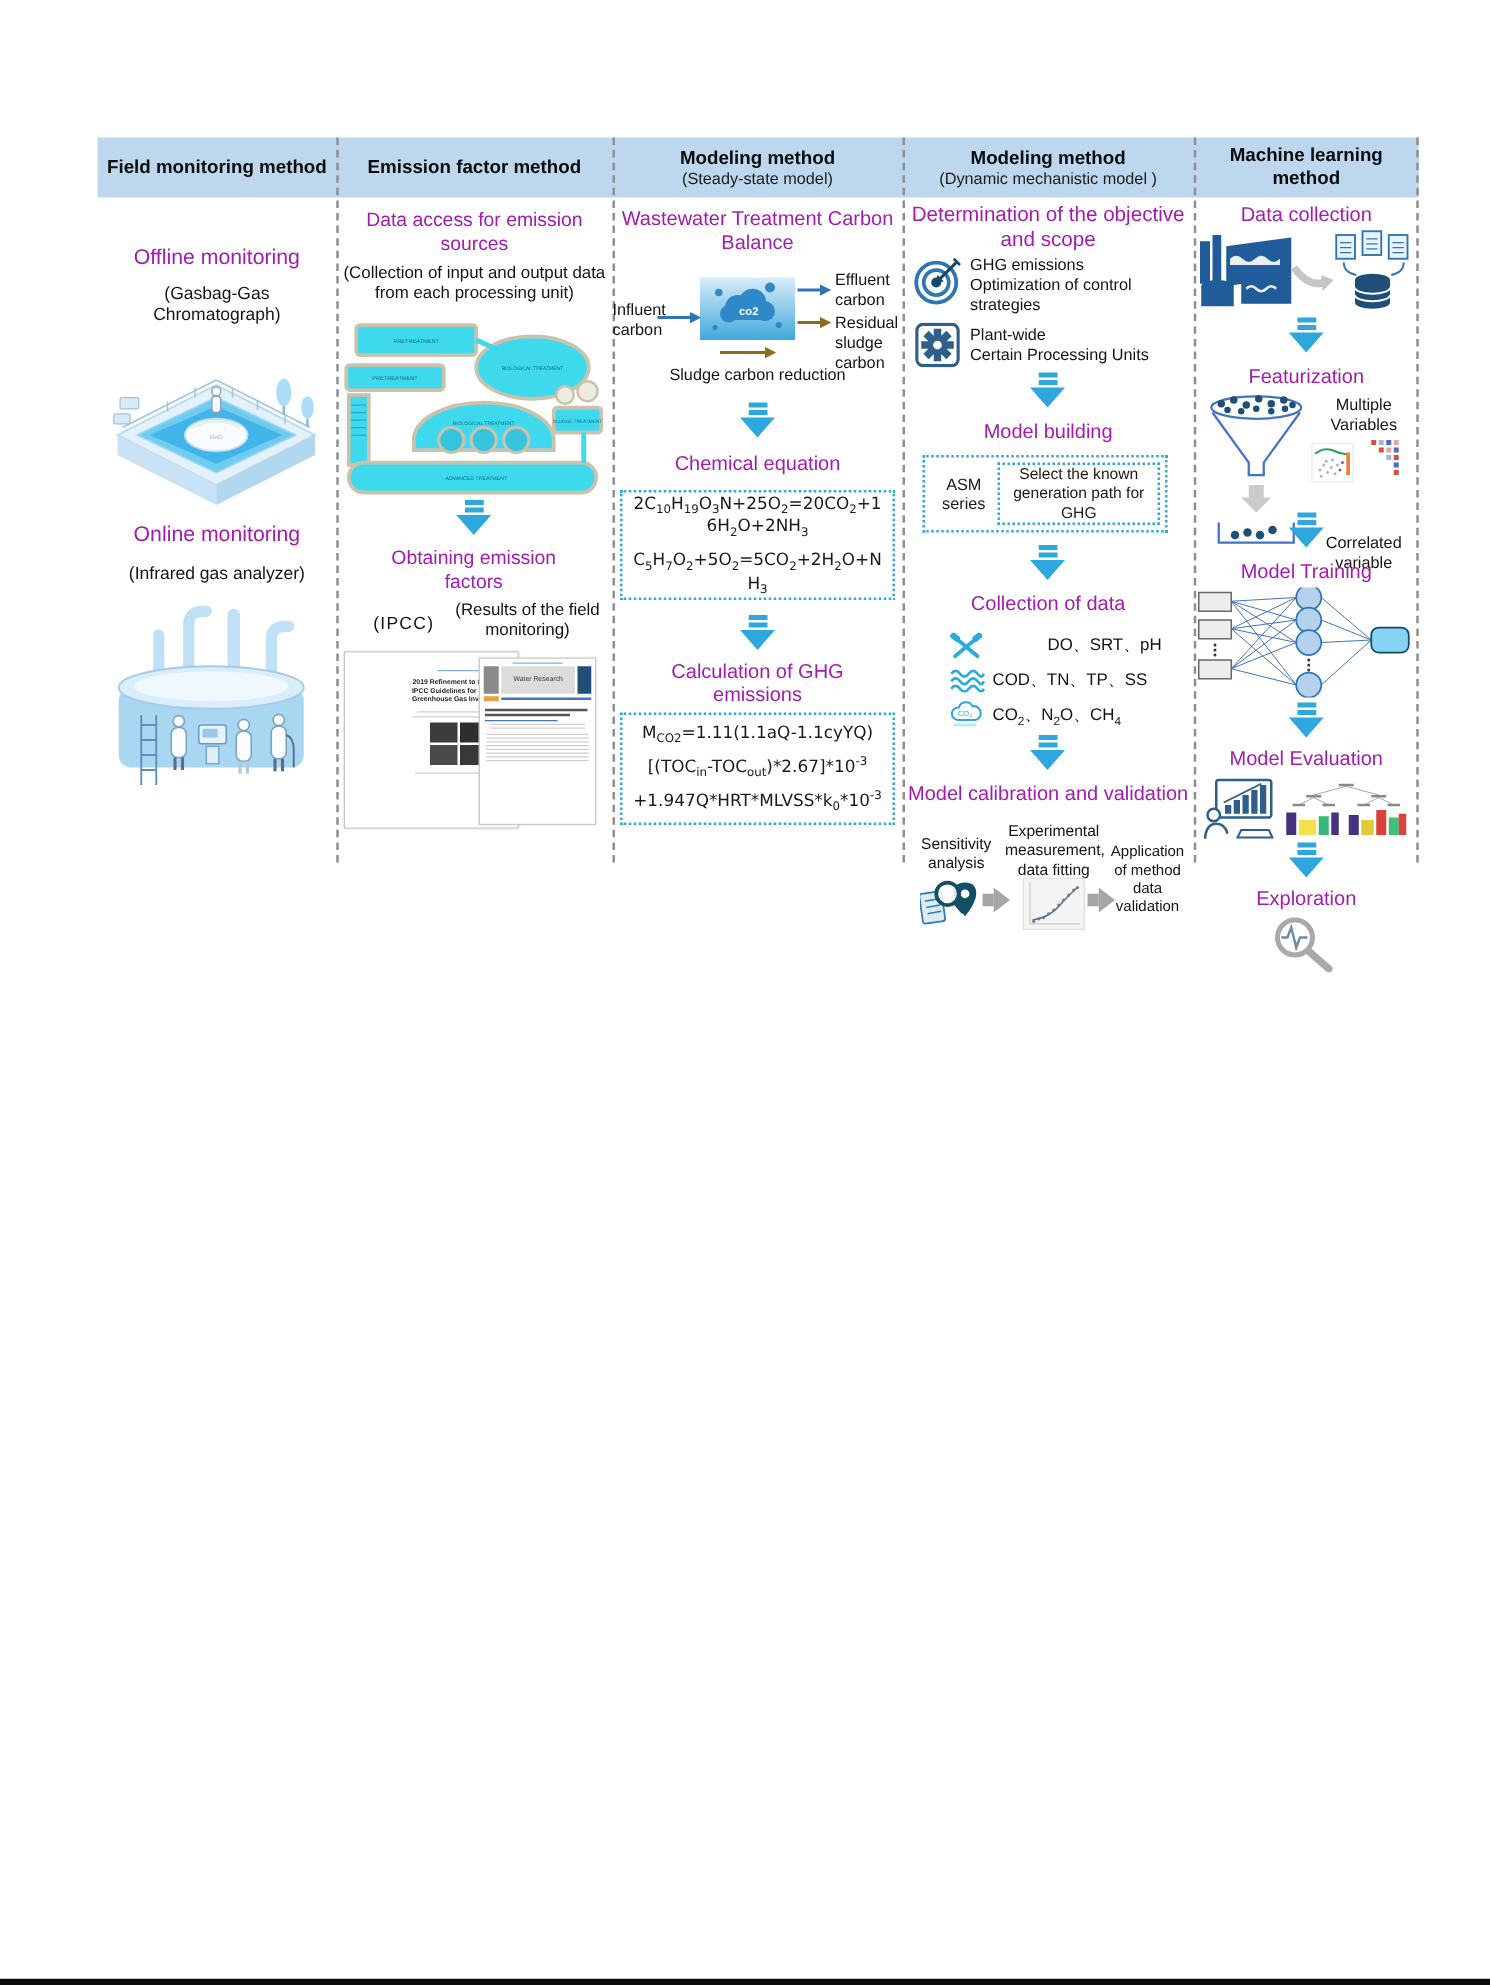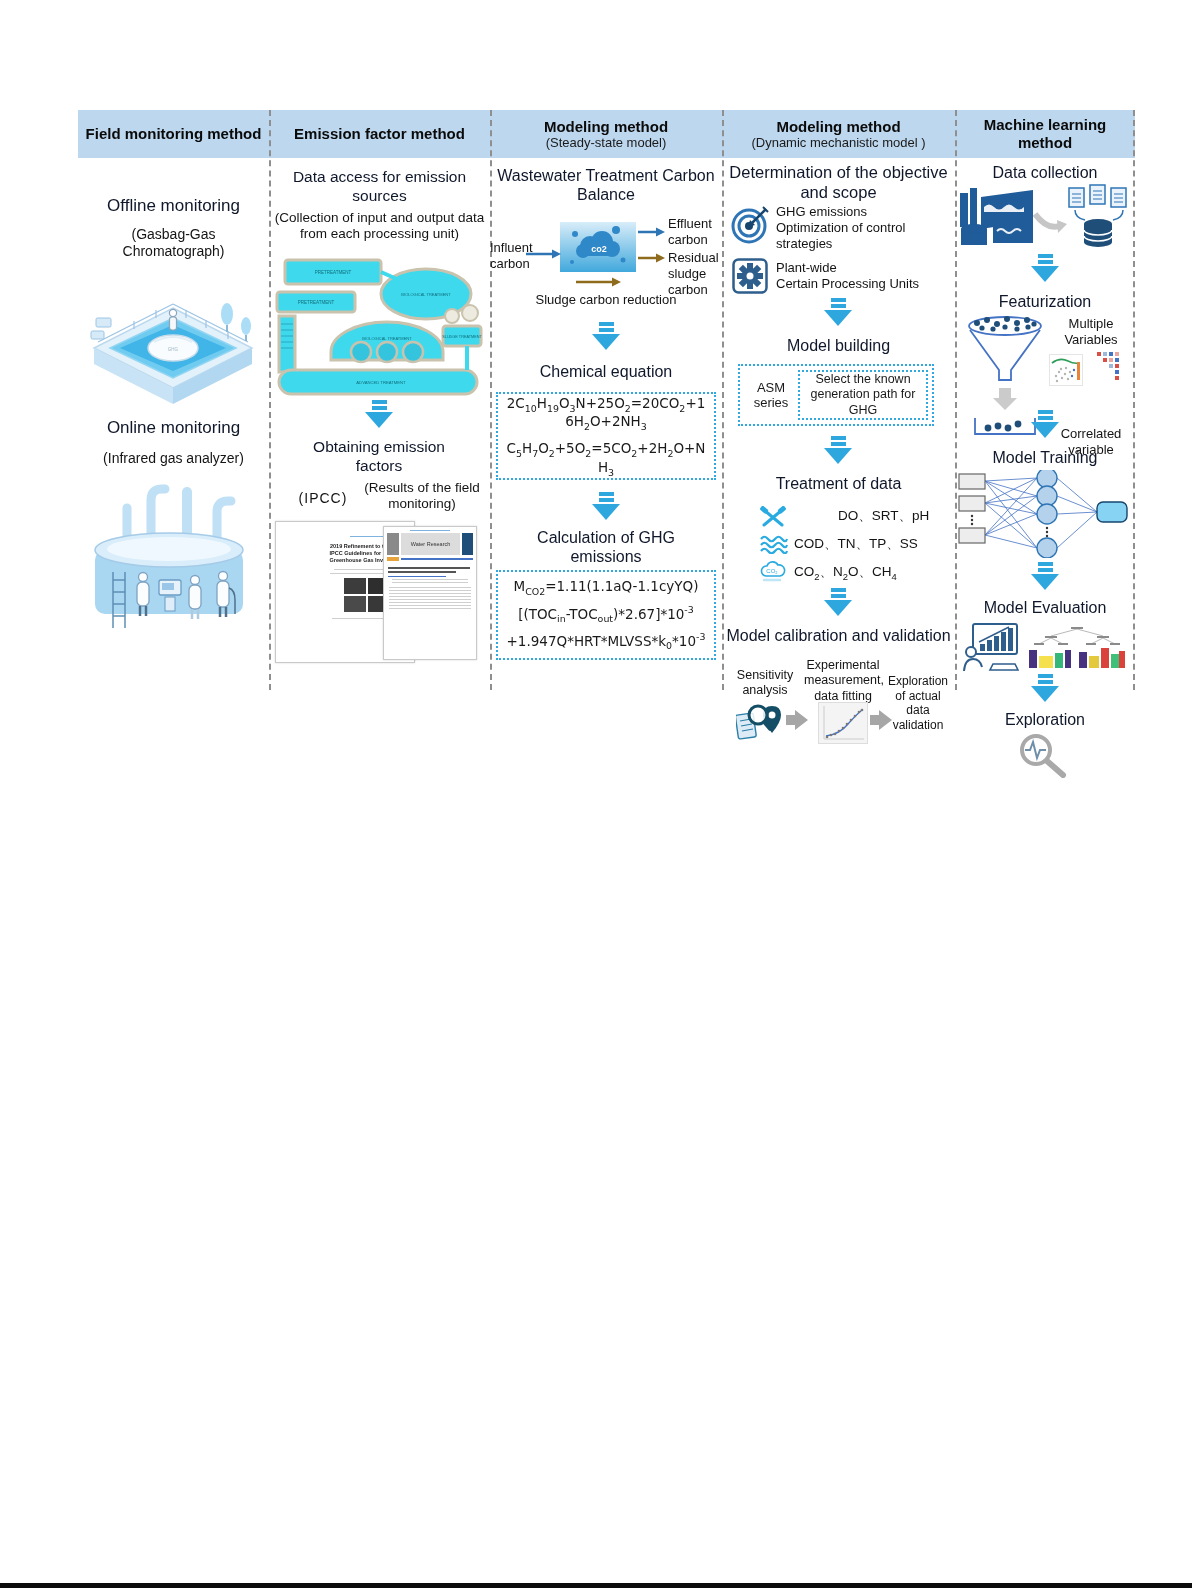--- a/index.html
+++ b/index.html
@@ -5,21 +5,21 @@
   html,body{margin:0;padding:0;background:#ffffff;}
   #page{position:relative;width:1192px;height:1588px;background:#ffffff;overflow:hidden;
         font-family:"Liberation Sans","DejaVu Sans",sans-serif;color:#1a1a1a;}
   #diagram{position:absolute;left:78px;top:110px;width:1057px;height:580px;}
   .header-band{position:absolute;left:0;top:0;width:1057px;height:48px;background:#BDD7EE;}
   .hcell{position:absolute;top:0;height:48px;display:flex;flex-direction:column;align-items:center;justify-content:center;text-align:center;}
   .hmain{font-weight:bold;font-size:15px;color:#0a0a0a;line-height:1.2;}
   .hsub{font-size:13px;color:#1a1a1a;line-height:1.15;}
   .vsep{position:absolute;top:0;height:580px;width:0;border-left:2px dashed #8f8f8f;}
   .col{position:absolute;top:48px;height:532px;}
-  .ntitle{position:absolute;color:#0f172a;text-align:center;font-size:16px;line-height:1.2;}
+  .ntitle{position:absolute;color:#a21caf;text-align:center;font-size:16px;line-height:1.2;}
   .btext{position:absolute;color:#141414;text-align:center;font-size:13.5px;line-height:1.22;}
   .fdarrow{position:absolute;display:flex;flex-direction:column;align-items:center;gap:2px;}
   .fb{width:15px;height:4px;background:#2EA7DF;}
   .ft{width:0;height:0;border-left:14px solid transparent;border-right:14px solid transparent;border-top:16px solid #2EA7DF;}
   .grarrow{position:absolute;display:flex;align-items:center;}
   .gs{width:9px;height:10px;background:#A6A6A6;}
   .gt{width:0;height:0;border-top:10px solid transparent;border-bottom:10px solid transparent;border-left:13px solid #A6A6A6;}
   .dottedbox{position:absolute;border:2px dotted #2FA8DF;background:#ffffff;box-sizing:border-box;}
   .eq{word-break:break-all;font-family:"DejaVu Sans",sans-serif;}
   sub,sup{font-size:70%;}
@@ -323,21 +323,21 @@
         <div style="width:54px;display:flex;align-items:center;justify-content:center;text-align:center;font-size:13px;">ASM series</div>
         <div class="dottedbox" style="position:relative;flex:1;display:flex;align-items:center;justify-content:center;text-align:center;font-size:12.5px;line-height:1.25;padding:2px 4px;">Select the known generation path for GHG</div>
       </div>
 
       <div class="fdarrow" style="left:102px;top:278px;">
           <div class="fb"></div>
           <div class="fb"></div>
           <div class="ft"></div>
         </div>
 
-      <div class="ntitle" style="left:0;top:316px;width:233px;">Treatment of data</div>
+      <div class="ntitle" style="left:0;top:316px;width:233px;">Collection of data</div>
 
       <svg style="position:absolute;left:38px;top:348px;" width="26" height="22" viewBox="0 0 26 22">
         <line x1="4" y1="4" x2="22" y2="19" stroke="#29ABE1" stroke-width="3" stroke-linecap="round"></line>
         <line x1="22" y1="4" x2="4" y2="19" stroke="#29ABE1" stroke-width="3" stroke-linecap="round"></line>
         <rect x="0.5" y="1" width="8" height="5" rx="1.5" fill="#29ABE1" transform="rotate(40 4 3)"></rect>
         <rect x="17.5" y="1" width="8" height="5" rx="1.5" fill="#29ABE1" transform="rotate(-40 22 3)"></rect>
       </svg>
       <div class="btext" style="left:72px;top:350px;width:150px;text-align:left;margin-left:44px;">DO、SRT、pH</div>
 
       <svg style="position:absolute;left:38px;top:376px;" width="28" height="20" viewBox="0 0 28 20">
@@ -357,21 +357,21 @@
       <div class="fdarrow" style="left:102px;top:430px;">
           <div class="fb"></div>
           <div class="fb"></div>
           <div class="ft"></div>
         </div>
 
       <div class="ntitle" style="left:0;top:468px;width:233px;">Model calibration and validation</div>
 
       <div class="btext" style="left:4px;top:510px;width:78px;font-size:12.5px;">Sensitivity analysis</div>
       <div class="btext" style="left:82px;top:500px;width:78px;font-size:12.5px;">Experimental measurement, data fitting</div>
-      <div class="btext" style="left:162px;top:516px;width:68px;font-size:12px;">Exploration of actual data validation</div>
+      <div class="btext" style="left:162px;top:516px;width:68px;font-size:12px;">Application of method data validation</div>
 
       <svg style="position:absolute;left:14px;top:544px;" width="48" height="42" viewBox="0 0 48 42">
         <rect x="0.8" y="12" width="18" height="24" rx="2" fill="#DCEBF5" stroke="#2A7FA8" stroke-width="1.4" transform="rotate(-8 10 24)"></rect>
         <line x1="4" y1="19" x2="15" y2="17" stroke="#2A7FA8" stroke-width="1.2"></line>
         <line x1="5" y1="24" x2="16" y2="22" stroke="#2A7FA8" stroke-width="1.2"></line>
         <line x1="6" y1="29" x2="17" y2="27" stroke="#2A7FA8" stroke-width="1.2"></line>
         <path d="M36,4 q9,0 9,9 q0,7 -9,18 q-9,-11 -9,-18 q0,-9 9,-9 z" fill="#134E66"></path>
         <circle cx="36" cy="13" r="3.5" fill="#ffffff"></circle>
         <circle cx="22" cy="13" r="9" fill="#ffffff" fill-opacity="0.85" stroke="#134E66" stroke-width="3"></circle>
         <line x1="28" y1="20" x2="34" y2="27" stroke="#134E66" stroke-width="3.5" stroke-linecap="round"></line>

